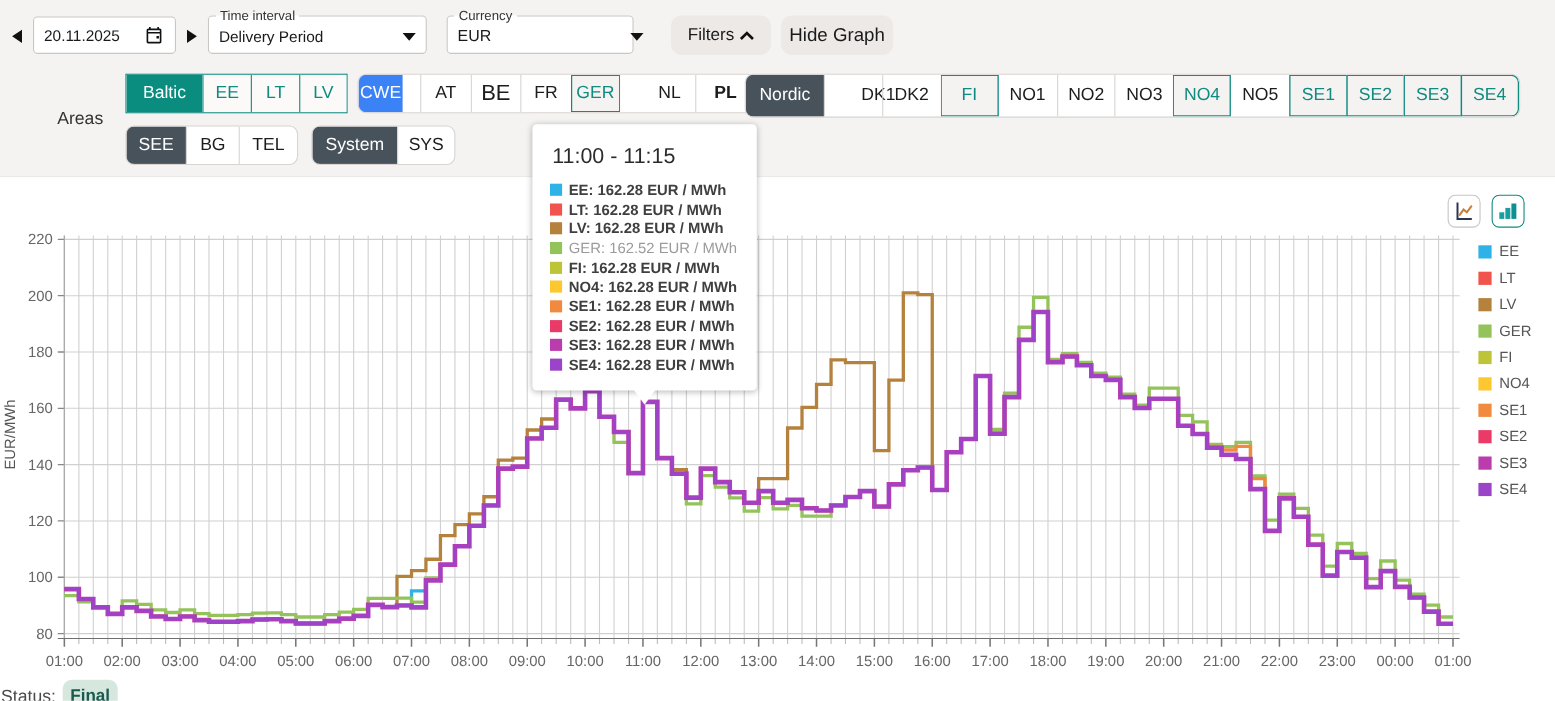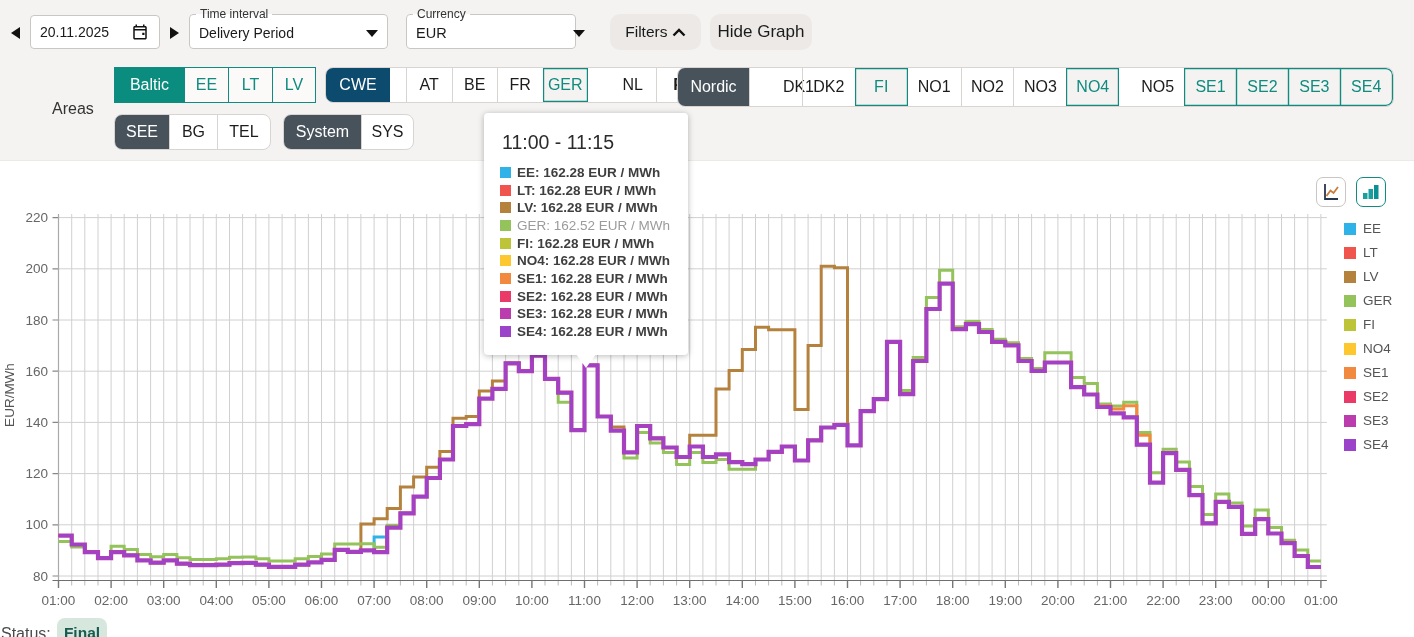--- a/index.html
+++ b/index.html
@@ -31,38 +31,38 @@
 <div style="position:absolute;left:710px;top:14px;width:102px;height:36px;background:#ECE9E7;border-radius:10px;display:flex;align-items:center;justify-content:center;font-size:17px;color:#1a1a1a">Hide Graph</div>
 <div style="position:absolute;left:52px;top:100px;font-size:16px;color:#333">Areas</div>
 
 <div style="position:absolute;left:114px;top:67px;height:36px;display:flex;border:1px solid #0F8B80;border-radius:0;background:#fff;overflow:hidden;box-sizing:border-box">
     <div style="width:69px;box-sizing:border-box;background:#0A8C7E;color:#fff;display:flex;align-items:center;justify-content:center;font-size:16px;">Baltic</div>
     <div style="width:44px;box-sizing:border-box;border-left:1px solid #0F8B80;background:#FBFAF8;color:#0F8B80;display:flex;align-items:center;justify-content:center;font-size:16px;">EE</div>
     <div style="width:44px;box-sizing:border-box;border-left:1px solid #0F8B80;background:#FBFAF8;color:#0F8B80;display:flex;align-items:center;justify-content:center;font-size:16px;">LT</div>
     <div style="width:43px;box-sizing:border-box;border-left:1px solid #0F8B80;background:#FBFAF8;color:#0F8B80;display:flex;align-items:center;justify-content:center;font-size:16px;">LV</div>
   </div>
 <div style="position:absolute;left:325px;top:67px;height:36px;display:flex;border:1px solid #d8d4d1;border-radius:8px;background:#fff;overflow:hidden;box-sizing:border-box">
-    <div style="width:64px;box-sizing:border-box;background:#0c4a6e;color:#fff;display:flex;align-items:center;justify-content:center;font-size:16px;">CWE</div>
+    <div style="width:40px;box-sizing:border-box;background:#3b82f6;color:#fff;display:flex;align-items:center;justify-content:center;font-size:16px;">CWE</div>
     <div style="width:45.5px;box-sizing:border-box;border-left:1px solid #d8d4d1;color:#1c1c1c;display:flex;align-items:center;justify-content:center;font-size:16px;margin-left:16px;">AT</div>
-    <div style="width:45.5px;box-sizing:border-box;border-left:1px solid #d8d4d1;color:#1c1c1c;display:flex;align-items:center;justify-content:center;font-size:16px;">BE</div>
+    <div style="width:45.5px;box-sizing:border-box;border-left:1px solid #d8d4d1;color:#1c1c1c;display:flex;align-items:center;justify-content:center;font-size:20px;">BE</div>
     <div style="width:45.5px;box-sizing:border-box;border-left:1px solid #d8d4d1;color:#1c1c1c;display:flex;align-items:center;justify-content:center;font-size:16px;">FR</div>
     <div style="width:45.5px;box-sizing:border-box;background:#F5F3F1;color:#0F8B80;box-shadow:inset 0 0 0 1.2px #0F8B80;display:flex;align-items:center;justify-content:center;font-size:16px;">GER</div>
     <div style="width:45.5px;box-sizing:border-box;color:#1c1c1c;display:flex;align-items:center;justify-content:center;font-size:16px;margin-left:22px;">NL</div>
     <div style="width:55px;box-sizing:border-box;border-left:1px solid #d8d4d1;color:#1c1c1c;display:flex;align-items:center;justify-content:center;font-size:16px;font-weight:bold;">PL</div>
   </div>
 <div style="position:absolute;left:677px;top:67px;height:40px;display:flex;border:1px solid #d8d4d1;border-radius:8px;background:#fff;overflow:hidden;box-sizing:border-box">
     <div style="width:71px;box-sizing:border-box;background:#47525A;color:#fff;display:flex;align-items:center;justify-content:center;font-size:16px;">Nordic</div>
     <div style="width:52.9px;box-sizing:border-box;border-left:1px solid #d8d4d1;color:#1c1c1c;display:flex;align-items:center;justify-content:center;font-size:16px;padding-left:45px;">DK1</div>
     <div style="width:52.9px;box-sizing:border-box;border-left:1px solid #d8d4d1;color:#1c1c1c;display:flex;align-items:center;justify-content:center;font-size:16px;">DK2</div>
     <div style="width:52.9px;box-sizing:border-box;background:#F5F3F1;color:#0F8B80;box-shadow:inset 0 0 0 1.2px #0F8B80;display:flex;align-items:center;justify-content:center;font-size:16px;">FI</div>
     <div style="width:52.9px;box-sizing:border-box;color:#1c1c1c;display:flex;align-items:center;justify-content:center;font-size:16px;">NO1</div>
     <div style="width:52.9px;box-sizing:border-box;border-left:1px solid #d8d4d1;color:#1c1c1c;display:flex;align-items:center;justify-content:center;font-size:16px;">NO2</div>
     <div style="width:52.9px;box-sizing:border-box;border-left:1px solid #d8d4d1;color:#1c1c1c;display:flex;align-items:center;justify-content:center;font-size:16px;">NO3</div>
     <div style="width:52.9px;box-sizing:border-box;background:#F5F3F1;color:#0F8B80;box-shadow:inset 0 0 0 1.2px #0F8B80;display:flex;align-items:center;justify-content:center;font-size:16px;">NO4</div>
-    <div style="width:52.9px;box-sizing:border-box;color:#1c1c1c;display:flex;align-items:center;justify-content:center;font-size:16px;margin-left:12px;">NO5</div>
+    <div style="width:52.9px;box-sizing:border-box;color:#1c1c1c;display:flex;align-items:center;justify-content:center;font-size:16px;">NO5</div>
     <div style="width:52.9px;box-sizing:border-box;background:#F5F3F1;color:#0F8B80;box-shadow:inset 0 0 0 1.2px #0F8B80;display:flex;align-items:center;justify-content:center;font-size:16px;">SE1</div>
     <div style="width:52.9px;box-sizing:border-box;margin-left:-1px;background:#F5F3F1;color:#0F8B80;box-shadow:inset 0 0 0 1.2px #0F8B80;display:flex;align-items:center;justify-content:center;font-size:16px;">SE2</div>
     <div style="width:52.9px;box-sizing:border-box;margin-left:-1px;background:#F5F3F1;color:#0F8B80;box-shadow:inset 0 0 0 1.2px #0F8B80;display:flex;align-items:center;justify-content:center;font-size:16px;">SE3</div>
     <div style="width:52.9px;box-sizing:border-box;margin-left:-1px;background:#F5F3F1;color:#0F8B80;box-shadow:inset 0 0 0 1.2px #0F8B80;border-radius:0 7px 7px 0;display:flex;align-items:center;justify-content:center;font-size:16px;">SE4</div>
   </div>
 <div style="position:absolute;left:114px;top:114px;height:36px;display:flex;border:1px solid #d8d4d1;border-radius:8px;background:#fff;overflow:hidden;box-sizing:border-box">
     <div style="width:54px;box-sizing:border-box;background:#47525A;color:#fff;display:flex;align-items:center;justify-content:center;font-size:16px;">SEE</div>
     <div style="width:48px;box-sizing:border-box;border-left:1px solid #d8d4d1;color:#1c1c1c;display:flex;align-items:center;justify-content:center;font-size:16px;">BG</div>
     <div style="width:53px;box-sizing:border-box;border-left:1px solid #d8d4d1;color:#1c1c1c;display:flex;align-items:center;justify-content:center;font-size:16px;">TEL</div>
   </div>

